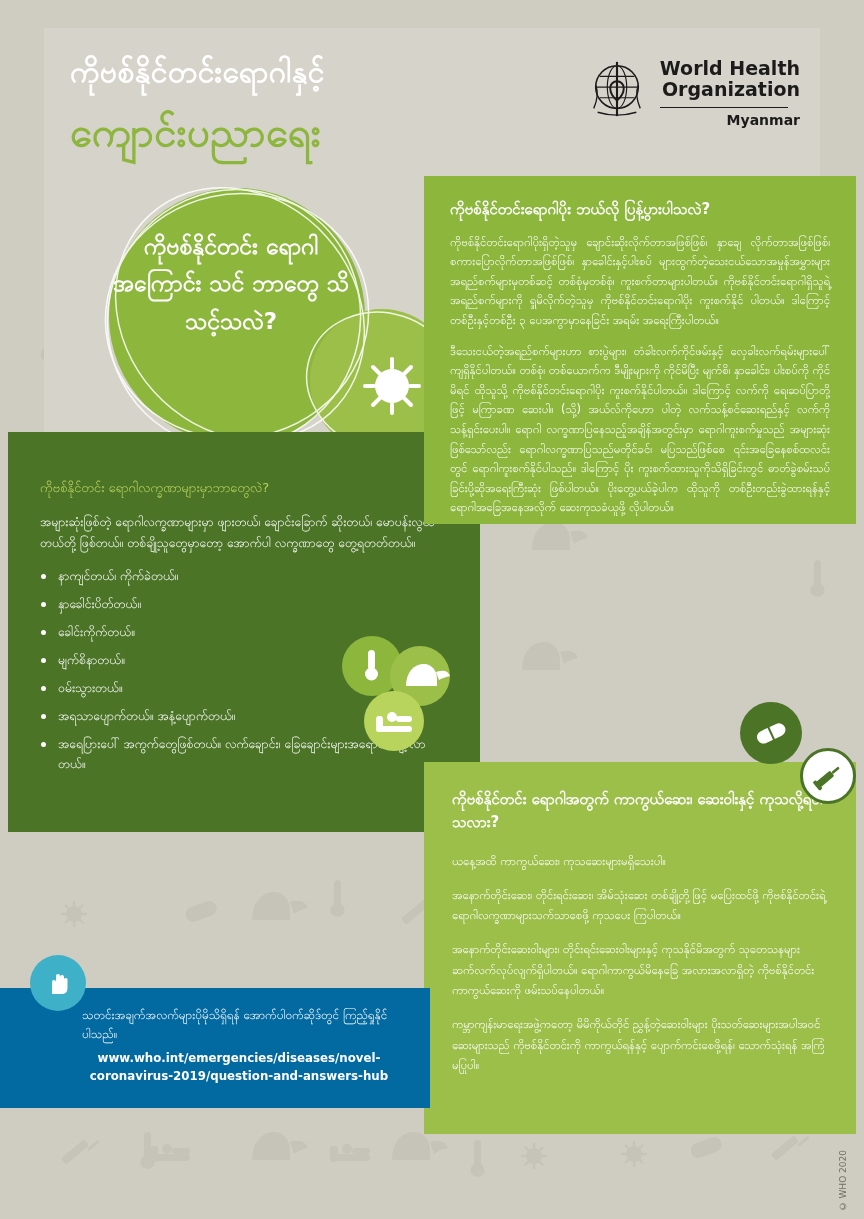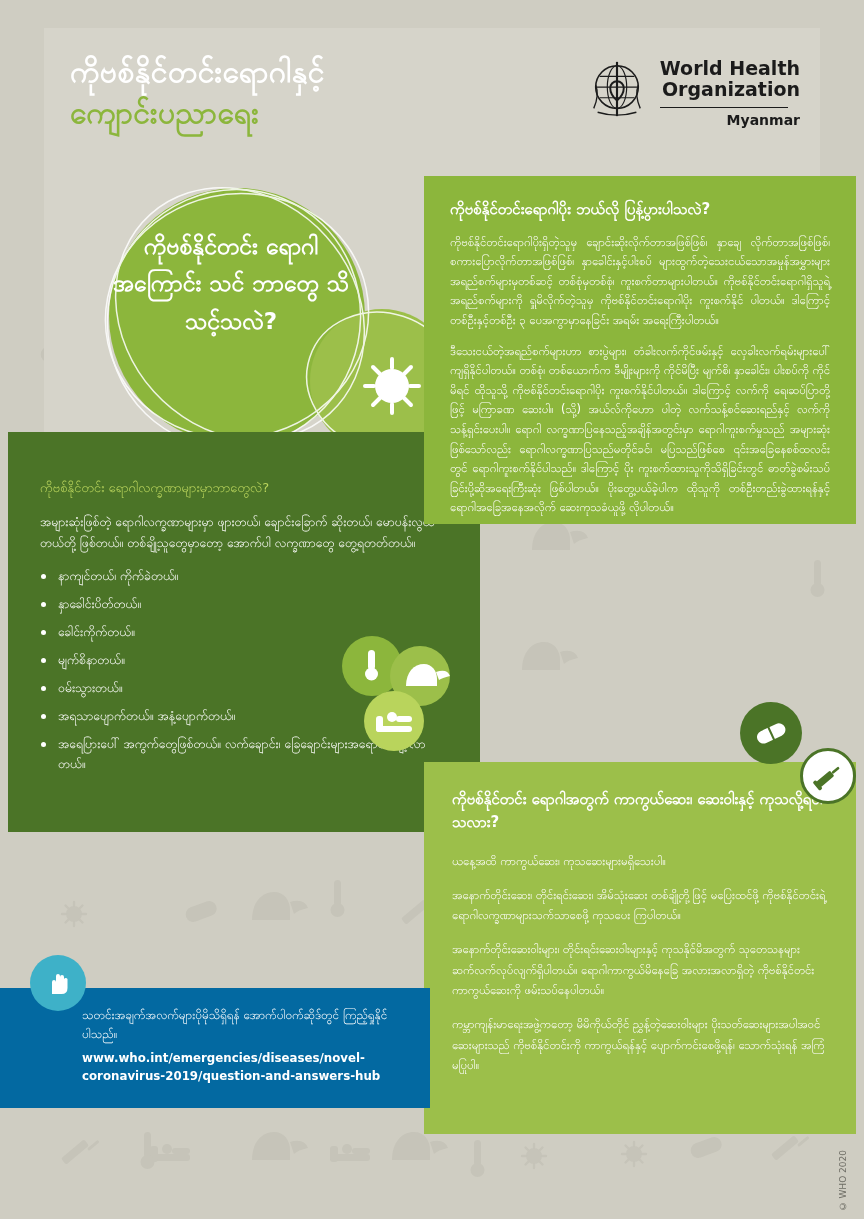--- a/index.html
+++ b/index.html
@@ -39,24 +39,25 @@
   }
   #header-title .l1 {
     color: #ffffff;
     font-size: 30px;
     font-weight: bold;
     letter-spacing: .5px;
     display: block;
   }
   #header-title .l2 {
     color: #8cb63c;
-    font-size: 30px;
+    font-size: 40px;
     font-weight: bold;
     letter-spacing: .5px;
     display: block;
+    margin-top: 12px;
   }
 
   
   #who-logo {
     position: absolute;
     right: 64px; top: 58px;
     z-index: 6;
     display: flex;
     align-items: flex-start;
     gap: 12px;
@@ -208,20 +209,21 @@
   #footer-strip .line {
     font-size: 11.8px;
     line-height: 1.62;
   }
   #footer-strip .url {
     font-size: 11.8px;
     font-weight: bold;
     line-height: 1.5;
     margin-top: 6px;
     word-break: break-word;
+    text-align: center;
   }
   #hand-badge {
     position: absolute;
     left: 30px; top: 955px;
     width: 56px; height: 56px;
     border-radius: 50%;
     background: #3eb1c8;
     z-index: 11;
     display: flex; align-items: center; justify-content: center;
   }

